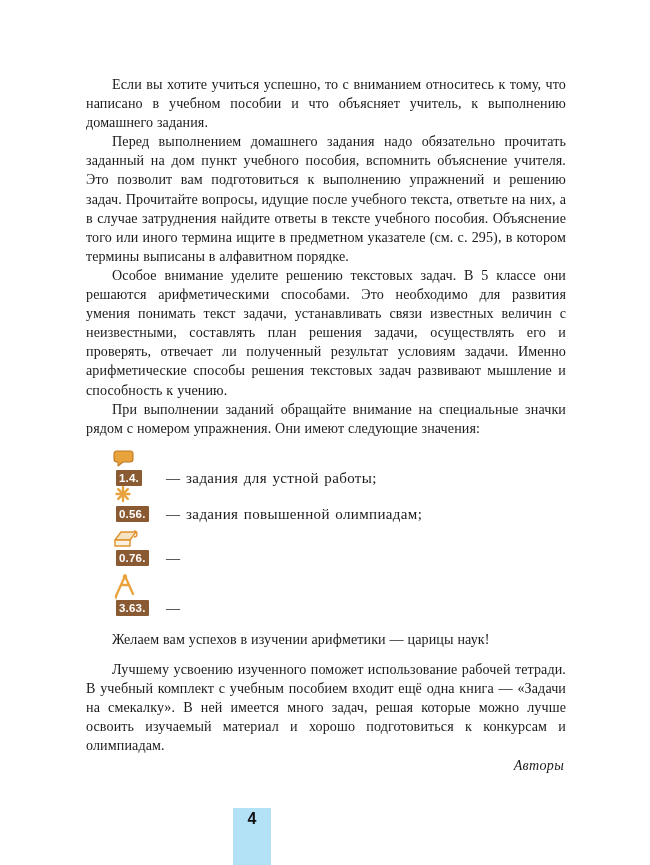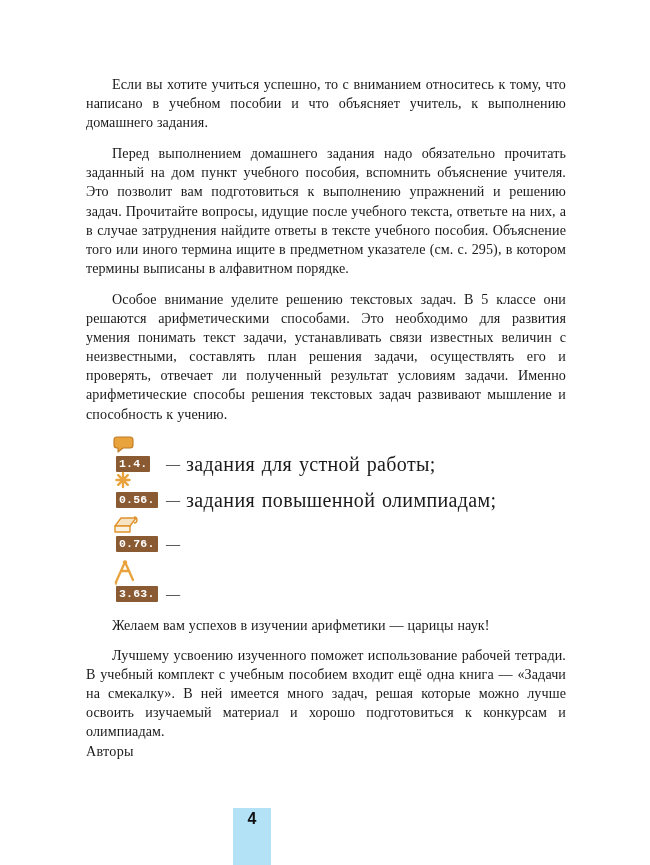--- a/index.html
+++ b/index.html
@@ -36,21 +36,21 @@
     text-indent: 26px;
     text-align: justify;
     font-size: 14.1px;
     line-height: 19.1px;
     letter-spacing: 0.1px;
     word-spacing: 0.2px;
     hyphens: none;
   }
 
   p.para + p.para {
-    margin-top: 12px;
+    margin-top: 0px;
   }
 
   .gap-before {
     margin-top: 11px !important;
   }
 
   
   .legend {
     margin-top: 14px;
     margin-bottom: 12px;
@@ -69,21 +69,21 @@
     height: 34px;
     flex: 0 0 52px;
   }
 
   .badge {
     position: absolute;
     left: 6px;
     bottom: 2px;
     background: #8a5a33;
     color: #ffffff;
-    font-family: Liberation Mono, monospace;
+    font-family: Liberation Sans, sans-serif;
     font-weight: bold;
     font-size: 11.5px;
     line-height: 14px;
     padding: 1px 3px 1px 3px;
     letter-spacing: 0.2px;
     white-space: nowrap;
     border-radius: 1px;
   }
 
   .icon-art {
@@ -98,31 +98,32 @@
 
   .dash {
     flex: 0 0 auto;
     font-size: 14.1px;
     line-height: 19px;
     padding: 0 6px 0 4px;
     color: #1a1a1a;
   }
 
   .legend-text {
-    font-size: 20px;
+    font-size: 15px;
     line-height: 19px;
     letter-spacing: 0.35px;
     word-spacing: 1.4px;
   }
 
   .legend-row.tall { height: 44px; }
   .legend-row.taller { height: 50px; }
 
   .signature {
-    text-align: left;
+    text-align: right;
+    font-style: italic;
     font-size: 14.1px;
     line-height: 19px;
     margin-top: 1px;
     padding-right: 2px;
     letter-spacing: 0.3px;
   }
 
   
   .page-tab {
     position: absolute;
@@ -147,20 +148,21 @@
 </head>
 <body>
 
 <div class="page">
 
   <div class="content">
 
     <p class="para">Если вы хотите учиться успешно, то с вниманием относитесь к тому, что написано в учебном пособии и что объясняет учитель, к выполнению домашнего задания.</p>
     <p class="para">Перед выполнением домашнего задания надо обязательно прочитать заданный на дом пункт учебного пособия, вспомнить объяснение учителя. Это позволит вам подготовиться к выполнению упражнений и решению задач. Прочитайте вопросы, идущие после учебного текста, ответьте на них, а в случае затруднения найдите ответы в тексте учебного пособия. Объяснение того или иного термина ищите в предметном указателе (см. с. 295), в котором термины выписаны в алфавитном порядке.</p>
     <p class="para">Особое внимание уделите решению текстовых задач. В 5 классе они решаются арифметическими способами. Это необходимо для развития умения понимать текст задачи, устанавливать связи известных величин с неизвестными, составлять план решения задачи, осуществлять его и проверять, отвечает ли полученный результат условиям задачи. Именно арифметические способы решения текстовых задач развивают мышление и способность к учению.</p>
+    <p class="para">При выполнении заданий обращайте внимание на специальные значки рядом с номером упражнения. Они имеют следующие значения:</p>
 
     <div class="legend">
 
       <div class="legend-row">
         <span class="badge-wrap">
           <svg class="icon-art" viewBox="0 0 34 26">
             <path d="M5 4 h13 a3 3 0 0 1 3 3 v5 a3 3 0 0 1 -3 3 h-7 l-5 4 v-4 h-1 a3 3 0 0 1 -3 -3 v-5 a3 3 0 0 1 3 -3 z" fill="#e8a33d" stroke="#c07a22" stroke-width="1.1" stroke-linejoin="round"></path>
           </svg>
           <span class="badge">1.4.</span>
         </span>

